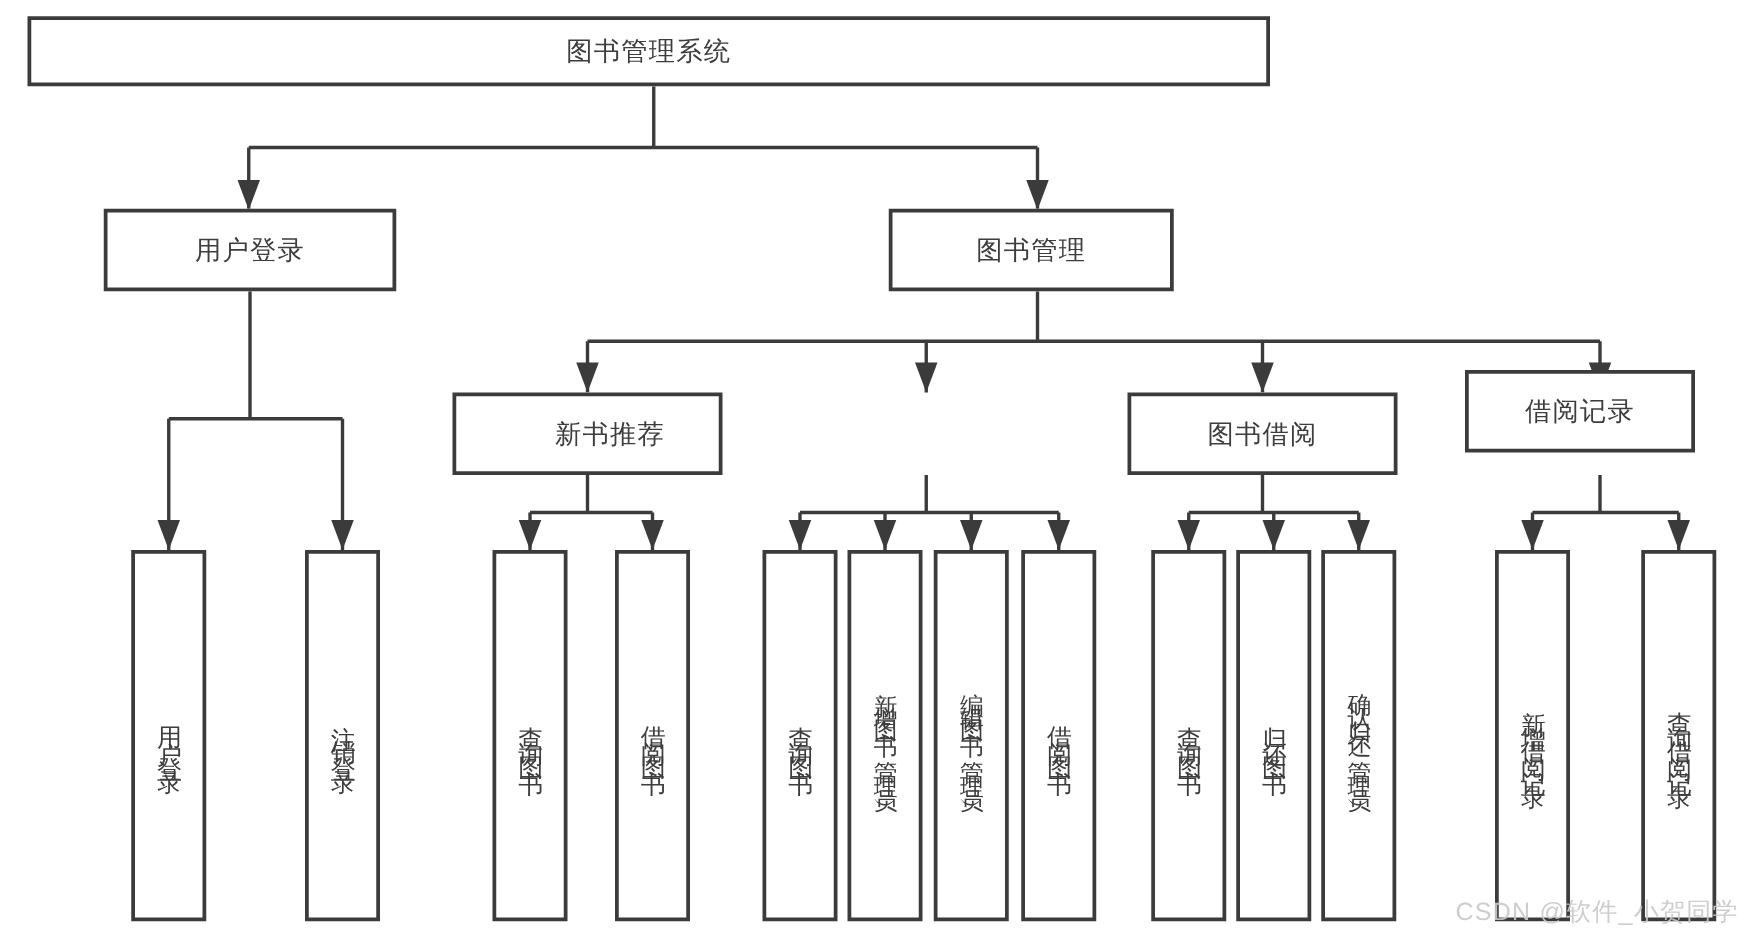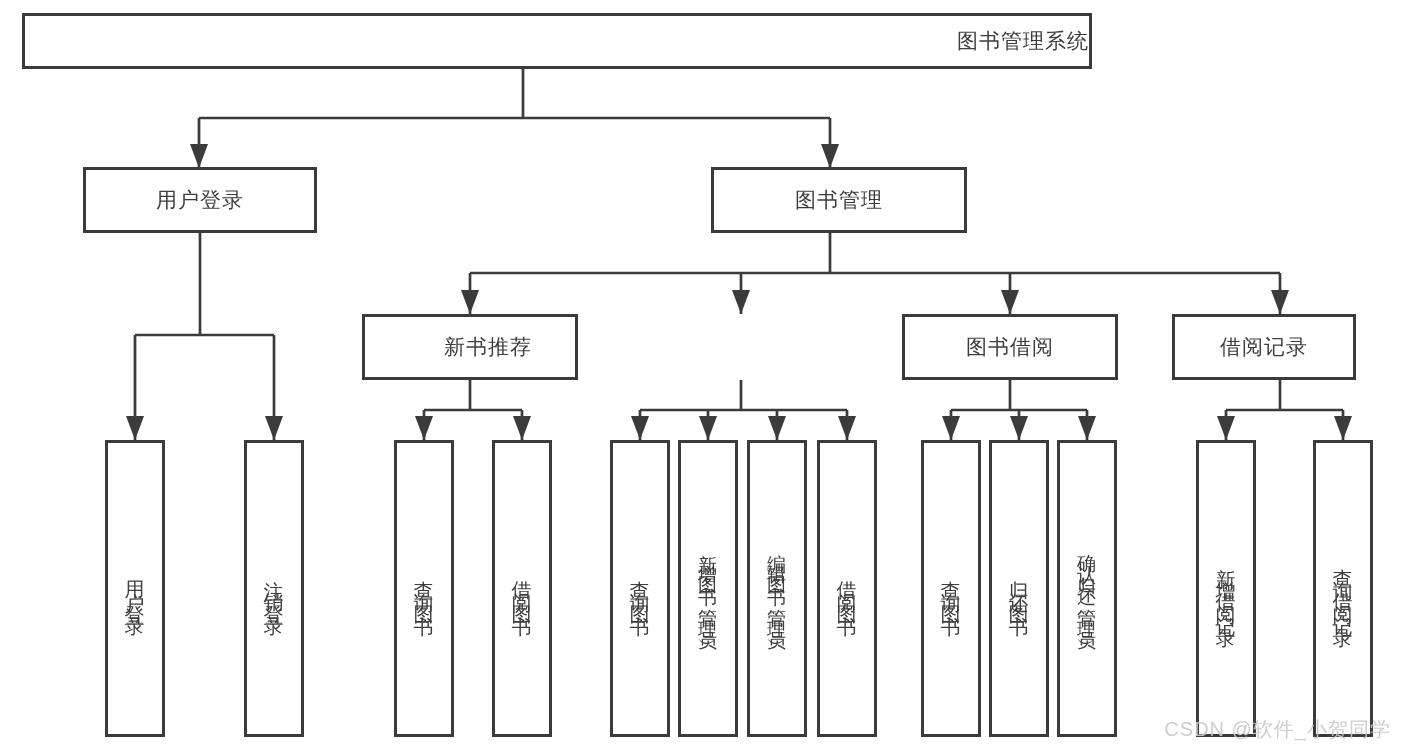--- a/index.html
+++ b/index.html
@@ -97,38 +97,38 @@
       <polygon points="768,416 786,416 777,440"></polygon>
       <polygon points="838,416 856,416 847,440"></polygon>
       <polygon points="942,416 960,416 951,440"></polygon>
       <polygon points="1010,416 1028,416 1019,440"></polygon>
       <polygon points="1078,416 1096,416 1087,440"></polygon>
       <polygon points="1217,416 1235,416 1226,440"></polygon>
       <polygon points="1334,416 1352,416 1343,440"></polygon>
     </g>
   </svg>
 
-  <div class="box" style="left:22px; top:13px; width:1070px; height:56px;justify-content:flex-end;">
+  <div class="box" style="left:22px; top:13px; width:994px; height:56px;">
     <span class="hlabel">图书管理系统</span>
   </div>
 
   <div class="box" style="left:83px; top:167px; width:234px; height:66px;">
     <span class="hlabel">用户登录</span>
   </div>
-  <div class="box" style="left:711px; top:167px; width:256px; height:66px;">
+  <div class="box" style="left:711px; top:167px; width:228px; height:66px;">
     <span class="hlabel">图书管理</span>
   </div>
 
   <div class="box" style="left:362px; top:314px; width:216px; height:66px;padding-left:36px;">
     <span class="hlabel">新书推荐</span>
   </div>
   <div class="box" style="left:902px; top:314px; width:216px; height:66px;">
     <span class="hlabel">图书借阅</span>
   </div>
-  <div class="box" style="left:1172px; top:314px; width:184px; height:66px;text-align:right;">
+  <div class="box" style="left:1172px; top:296px; width:184px; height:66px;text-align:right;">
     <span class="hlabel">借阅记录</span>
   </div>
 
   <div class="box" style="left:105px; top:440px; width:60px; height:297px;">
     <span class="vtext">用户登录</span>
   </div>
   <div class="box" style="left:244px; top:440px; width:60px; height:297px;">
     <span class="vtext">注销登录</span>
   </div>
 

